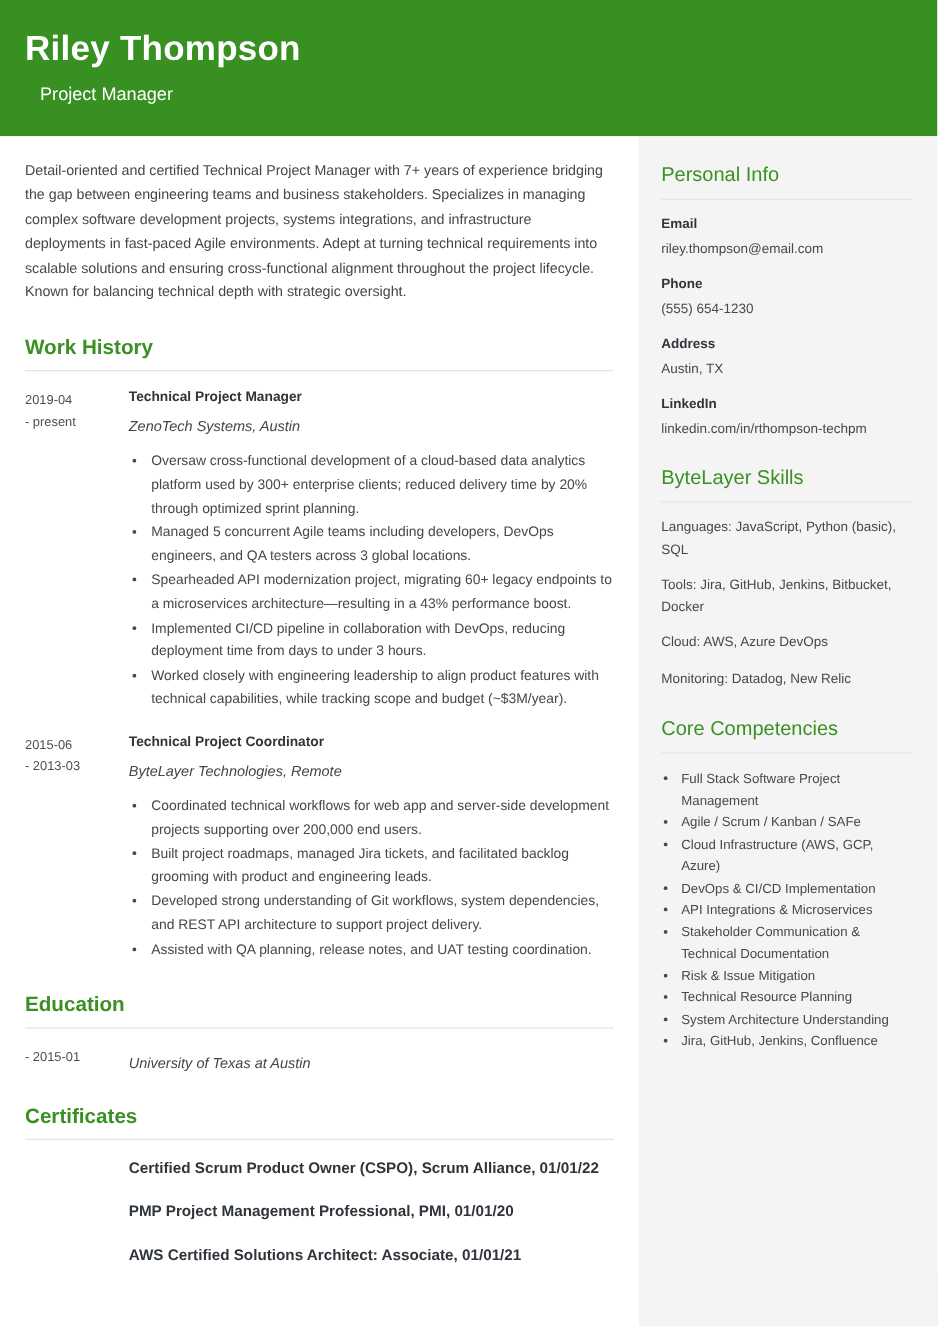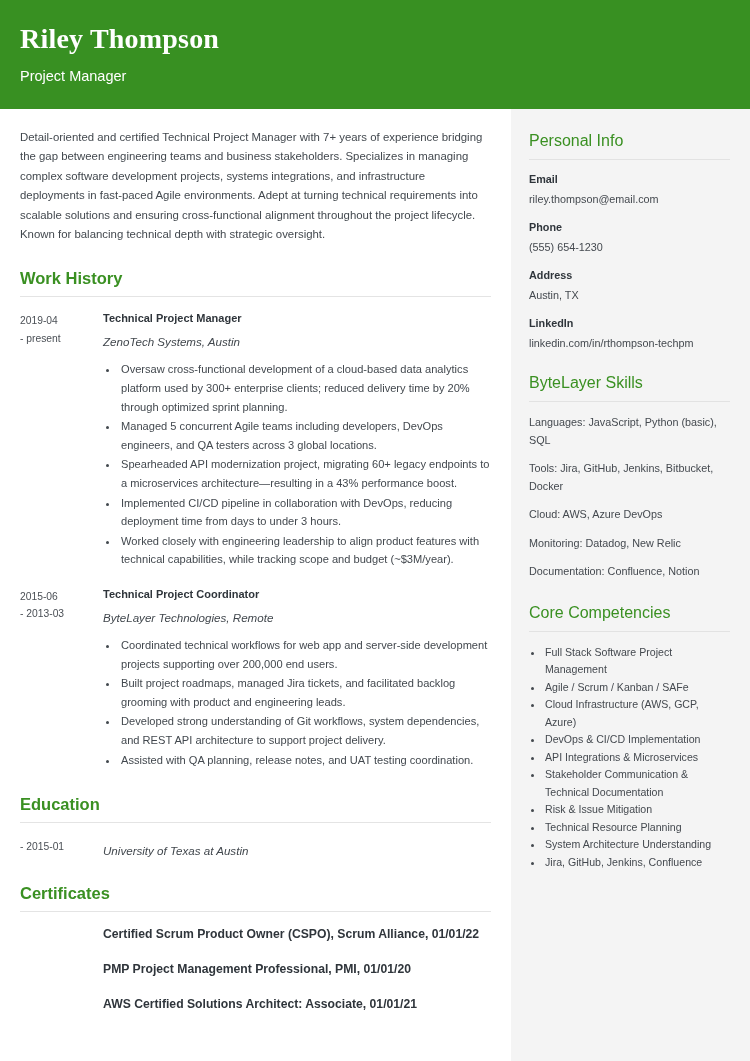--- a/index.html
+++ b/index.html
@@ -23,28 +23,28 @@
     box-sizing: border-box;
     padding: 22px 0 0 20px;
   }
   .banner-name {
     font-size: 28px;
     font-weight: bold;
     color: #ffffff;
     letter-spacing: 0.2px;
     line-height: 34px;
     margin: 0;
-    font-family: Liberation Serif, serif;
   }
   .banner-title {
     font-size: 14.5px;
     color: #ffffff;
     margin-top: 11px;
     line-height: 18px;
     font-weight: normal;
+    margin-left: 12px;
   }
 
   
   .body-wrap {
     display: flex;
     align-items: stretch;
     height: 952px;
     border-radius: 22px;
   }
   .main-col {
@@ -304,21 +304,20 @@
       </div>
     </div>
 
     <div>
       <div class="side-head">ByteLayer Skills</div>
       <div class="side-rule"></div>
       <div class="skill-line">Languages: JavaScript, Python (basic), SQL</div>
       <div class="skill-line">Tools: Jira, GitHub, Jenkins, Bitbucket, Docker</div>
       <div class="skill-line">Cloud: AWS, Azure DevOps</div>
       <div class="skill-line">Monitoring: Datadog, New Relic</div>
-      <div class="skill-line">Documentation: Confluence, Notion</div>
     </div>
 
     <div>
       <div class="side-head">Core Competencies</div>
       <div class="side-rule"></div>
       <ul class="comp-list">
         <li>Full Stack Software Project Management</li>
         <li>Agile / Scrum / Kanban / SAFe</li>
         <li>Cloud Infrastructure (AWS, GCP, Azure)</li>
         <li>DevOps &amp; CI/CD Implementation</li>

